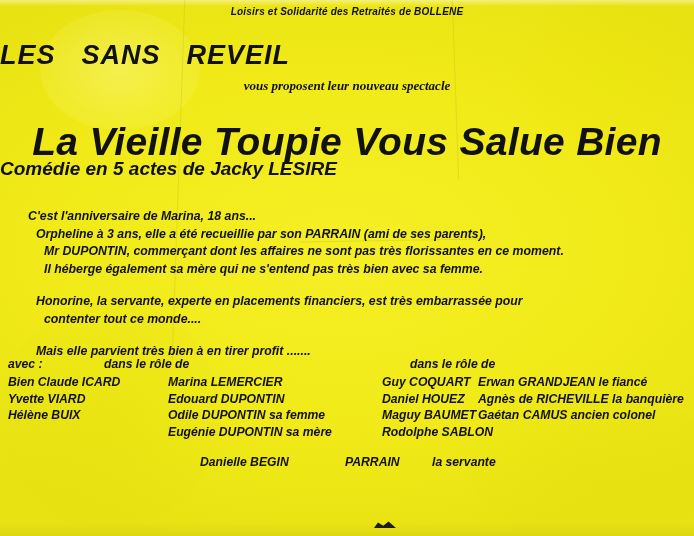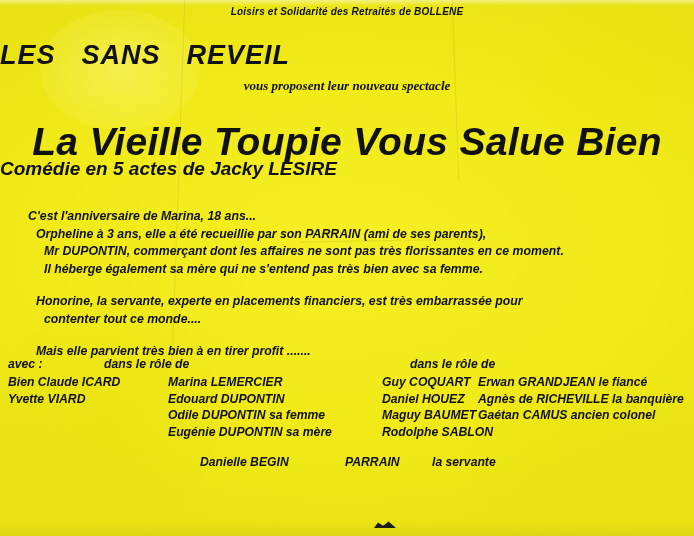--- a/index.html
+++ b/index.html
@@ -169,20 +169,21 @@
   <div class="cast">
     <div class="cast-head">
       <span class="avec">avec :</span>
       <span class="role1">dans le rôle de</span>
       <span class="role2">dans le rôle de</span>
     </div>
     <div class="cast-cols">
       <div class="col col-a">
         <div>Bien Claude ICARD</div>
         <div>Yvette VIARD</div>
+        <div>Hélène BUIX</div>
       </div>
       <div class="col col-b">
         <div>Marina LEMERCIER</div>
         <div>Edouard DUPONTIN</div>
         <div>Odile DUPONTIN sa femme</div>
         <div>Eugénie DUPONTIN sa mère</div>
       </div>
       <div class="col col-c">
         <div>Guy COQUART</div>
         <div>Daniel HOUEZ</div>

